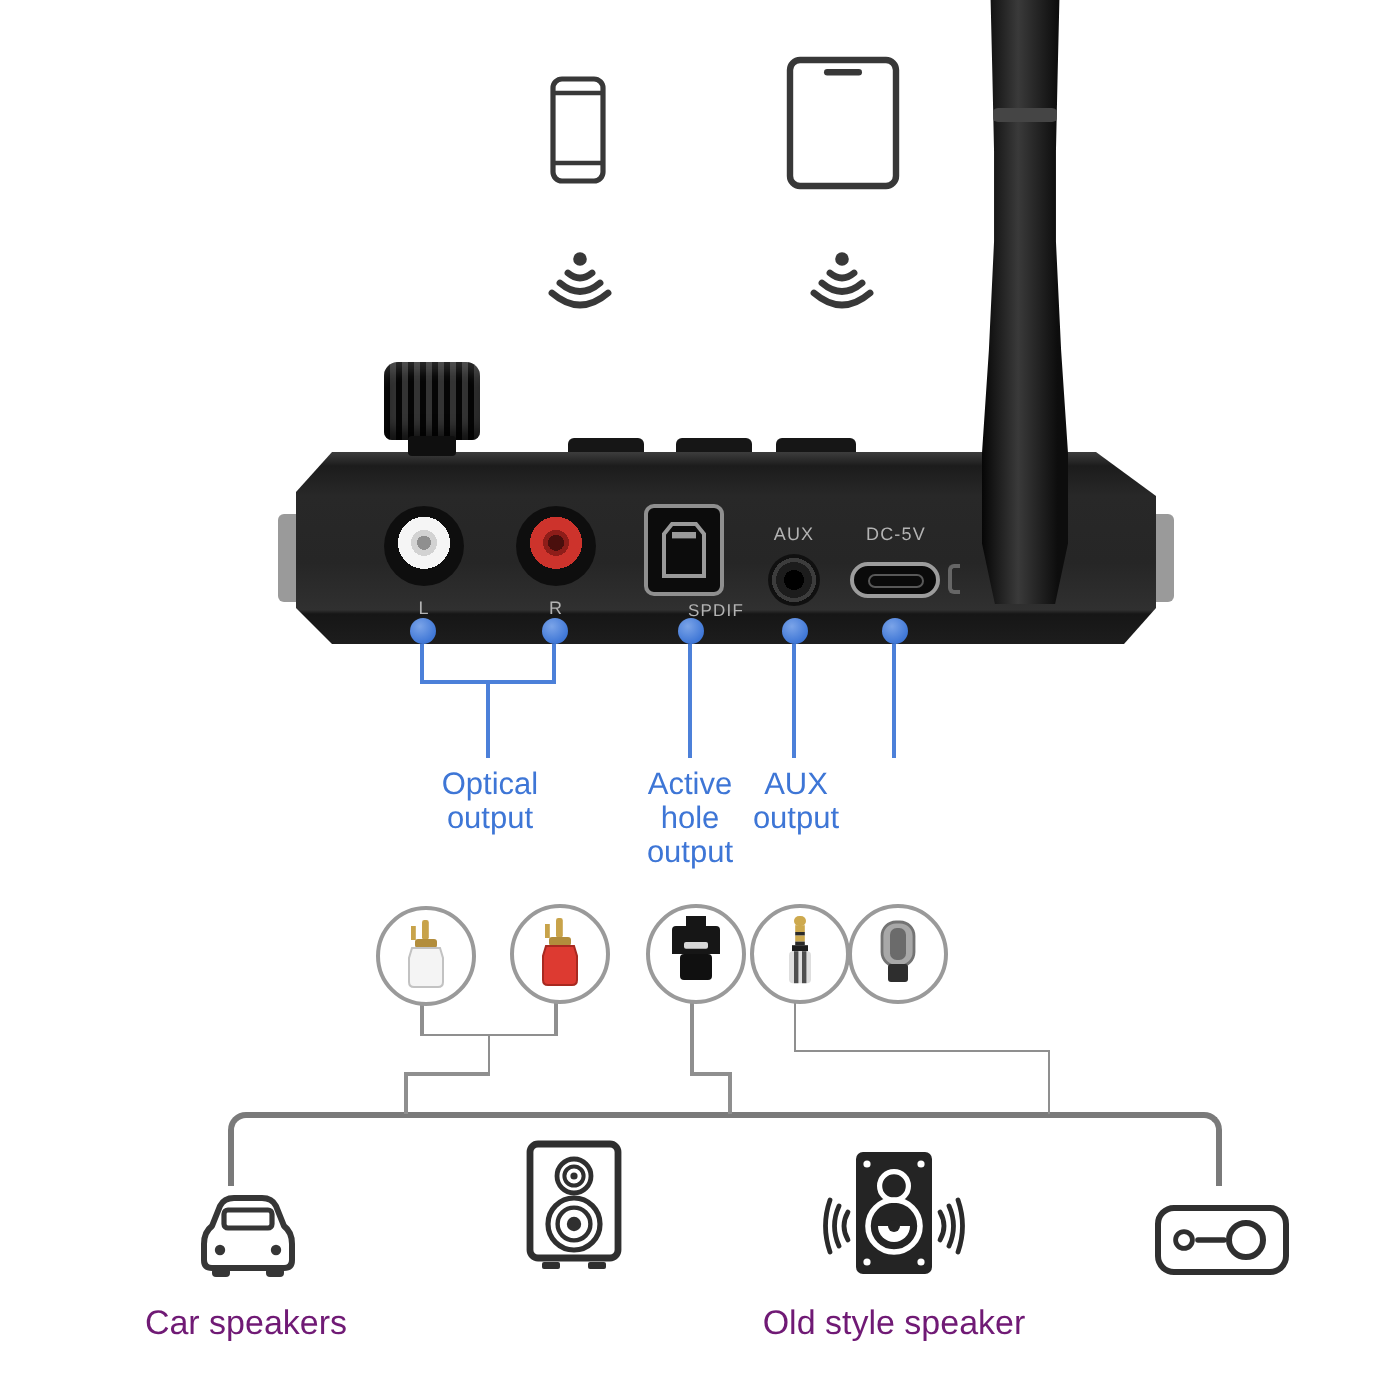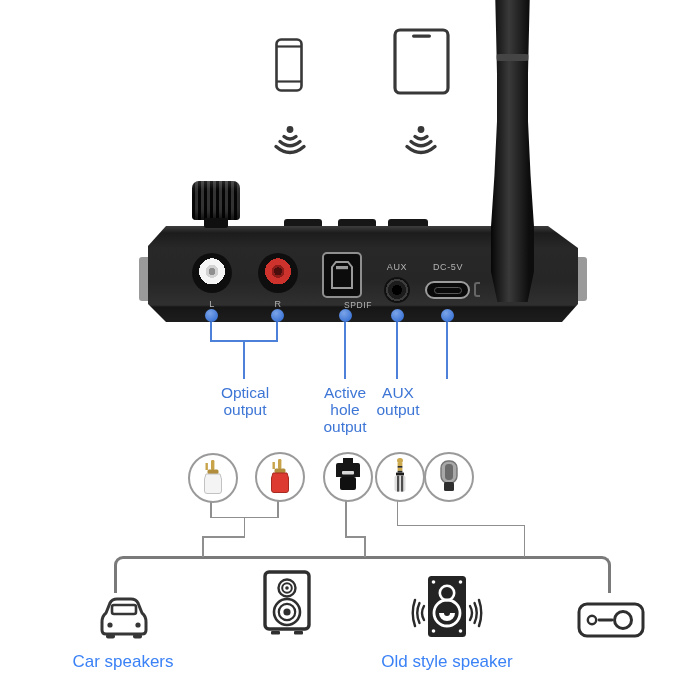--- a/index.html
+++ b/index.html
@@ -51,21 +51,21 @@
   
   .ccircle{width:46px;height:46px;border:2px solid #9a9a9a;border-radius:50%;background:#fff;box-sizing:content-box;z-index:5;}
   .ccircle svg{display:block;}
 
   
   .gline{background:#8f8f8f;z-index:1;}
   .bus{left:114px;top:556px;width:497px;height:37px;border-top:3px solid #7a7a7a;
     border-left:3px solid #7a7a7a;border-right:3px solid #7a7a7a;border-radius:9px 9px 0 0;box-sizing:border-box;}
 
   
-  .outlabel{color:#3b82f6;font-size:17px;text-align:center;z-index:2;}
+  .outlabel{color:#701a75;font-size:17px;text-align:center;z-index:2;}
 </style>
 </head>
 <body>
 
 <div class="canvas">
 
   <div class="abs srcicon" style="left:275px;top:38px;width:28px;height:54px;">
     <svg width="28" height="54" viewBox="0 0 28 54">
       <rect x="1.5" y="1.5" width="25" height="51" rx="4.5" fill="none" stroke="#383838" stroke-width="2.6"></rect>
       <line x1="2" y1="8.5" x2="26" y2="8.5" stroke="#383838" stroke-width="2.2"></line>

